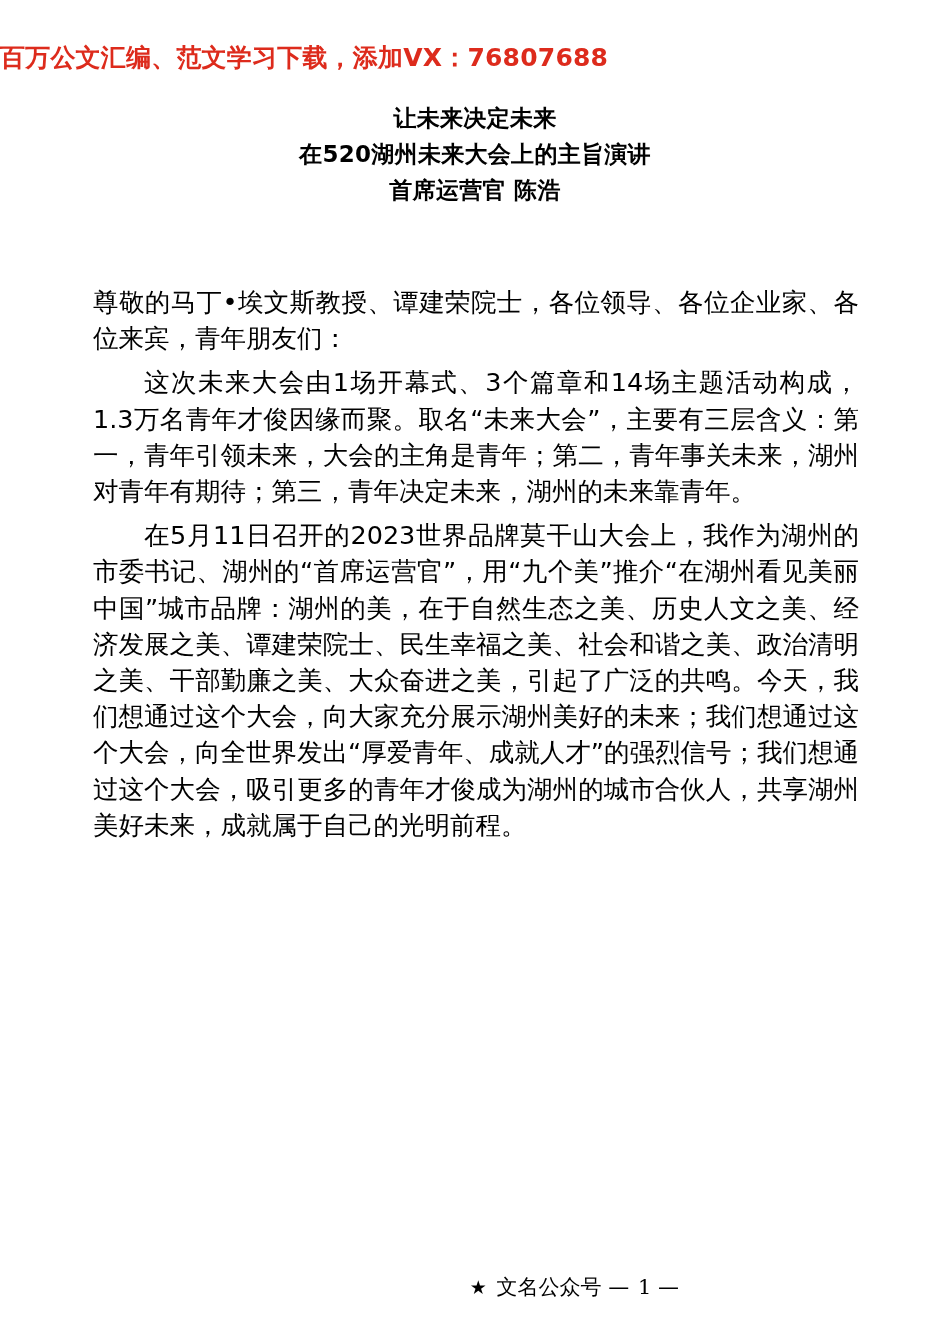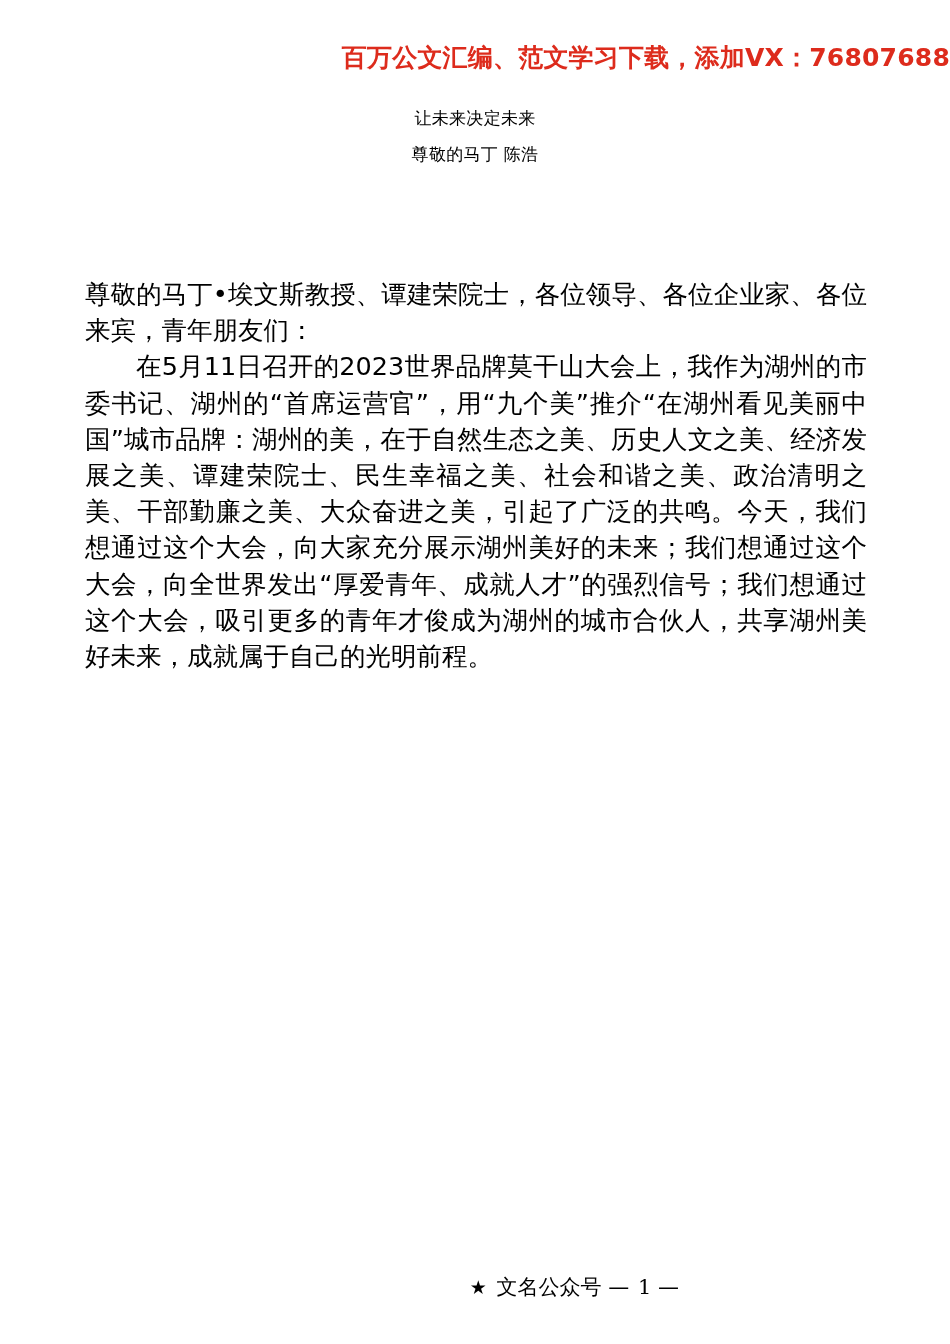--- a/index.html
+++ b/index.html
@@ -21,60 +21,60 @@
     overflow: hidden;
     box-sizing: border-box;
   }
 
   
   .promo-header {
     position: absolute;
     top: 42px;
     left: 0;
     width: 950px;
-    text-align: right;
+    text-align: left;
     font-size: 25px;
     line-height: 32px;
     font-weight: 700;
     color: #dd2b1c;
     letter-spacing: 0.2px;
     white-space: nowrap;
   }
 
   
   .title-block {
     position: absolute;
     top: 100px;
     left: 0;
     width: 950px;
     text-align: center;
   }
   .title-line {
-    font-size: 17px;
+    font-size: 23px;
     line-height: 36px;
-    font-weight: 400;
+    font-weight: 700;
     color: #000000;
     letter-spacing: 0.3px;
     white-space: nowrap;
   }
 
   
   .body-area {
     position: absolute;
     top: 276px;
     left: 85px;
     width: 782px;
   }
   .para {
     font-size: 25.5px;
     line-height: 36.2px;
     color: #000000;
     text-align: justify;
     text-justify: inter-ideograph;
-    margin: 0;
+    margin: 8px;
     letter-spacing: 0px;
   }
   .para.indent {
     text-indent: 2em;
   }
 
   
   .footer {
     position: absolute;
     left: 0;
@@ -95,25 +95,27 @@
 </style>
 </head>
 <body>
 
 <div class="page">
 
   <div class="promo-header" style="color: rgb(221, 43, 28);">百万公文汇编、范文学习下载，添加VX：76807688</div>
 
   <div class="title-block">
     <div class="title-line">让未来决定未来</div>
-    <div class="title-line">尊敬的马丁  陈浩</div>
+    <div class="title-line">在520湖州未来大会上的主旨演讲</div>
+    <div class="title-line">首席运营官  陈浩</div>
   </div>
 
   <div class="body-area">
     <p class="para">尊敬的马丁•埃文斯教授、谭建荣院士，各位领导、各位企业家、各位来宾，青年朋友们：</p>
+    <p class="para indent">这次未来大会由1场开幕式、3个篇章和14场主题活动构成，1.3万名青年才俊因缘而聚。取名“未来大会”，主要有三层含义：第一，青年引领未来，大会的主角是青年；第二，青年事关未来，湖州对青年有期待；第三，青年决定未来，湖州的未来靠青年。</p>
     <p class="para indent">在5月11日召开的2023世界品牌莫干山大会上，我作为湖州的市委书记、湖州的“首席运营官”，用“九个美”推介“在湖州看见美丽中国”城市品牌：湖州的美，在于自然生态之美、历史人文之美、经济发展之美、谭建荣院士、民生幸福之美、社会和谐之美、政治清明之美、干部勤廉之美、大众奋进之美，引起了广泛的共鸣。今天，我们想通过这个大会，向大家充分展示湖州美好的未来；我们想通过这个大会，向全世界发出“厚爱青年、成就人才”的强烈信号；我们想通过这个大会，吸引更多的青年才俊成为湖州的城市合伙人，共享湖州美好未来，成就属于自己的光明前程。</p>
   </div>
 
   <div class="footer">
     <span class="star">★</span>
     <span class="mark">文名公众号</span>
     <span class="dash">—</span>
     <span class="pageno">1</span>
     <span class="dash">—</span>
   </div>

